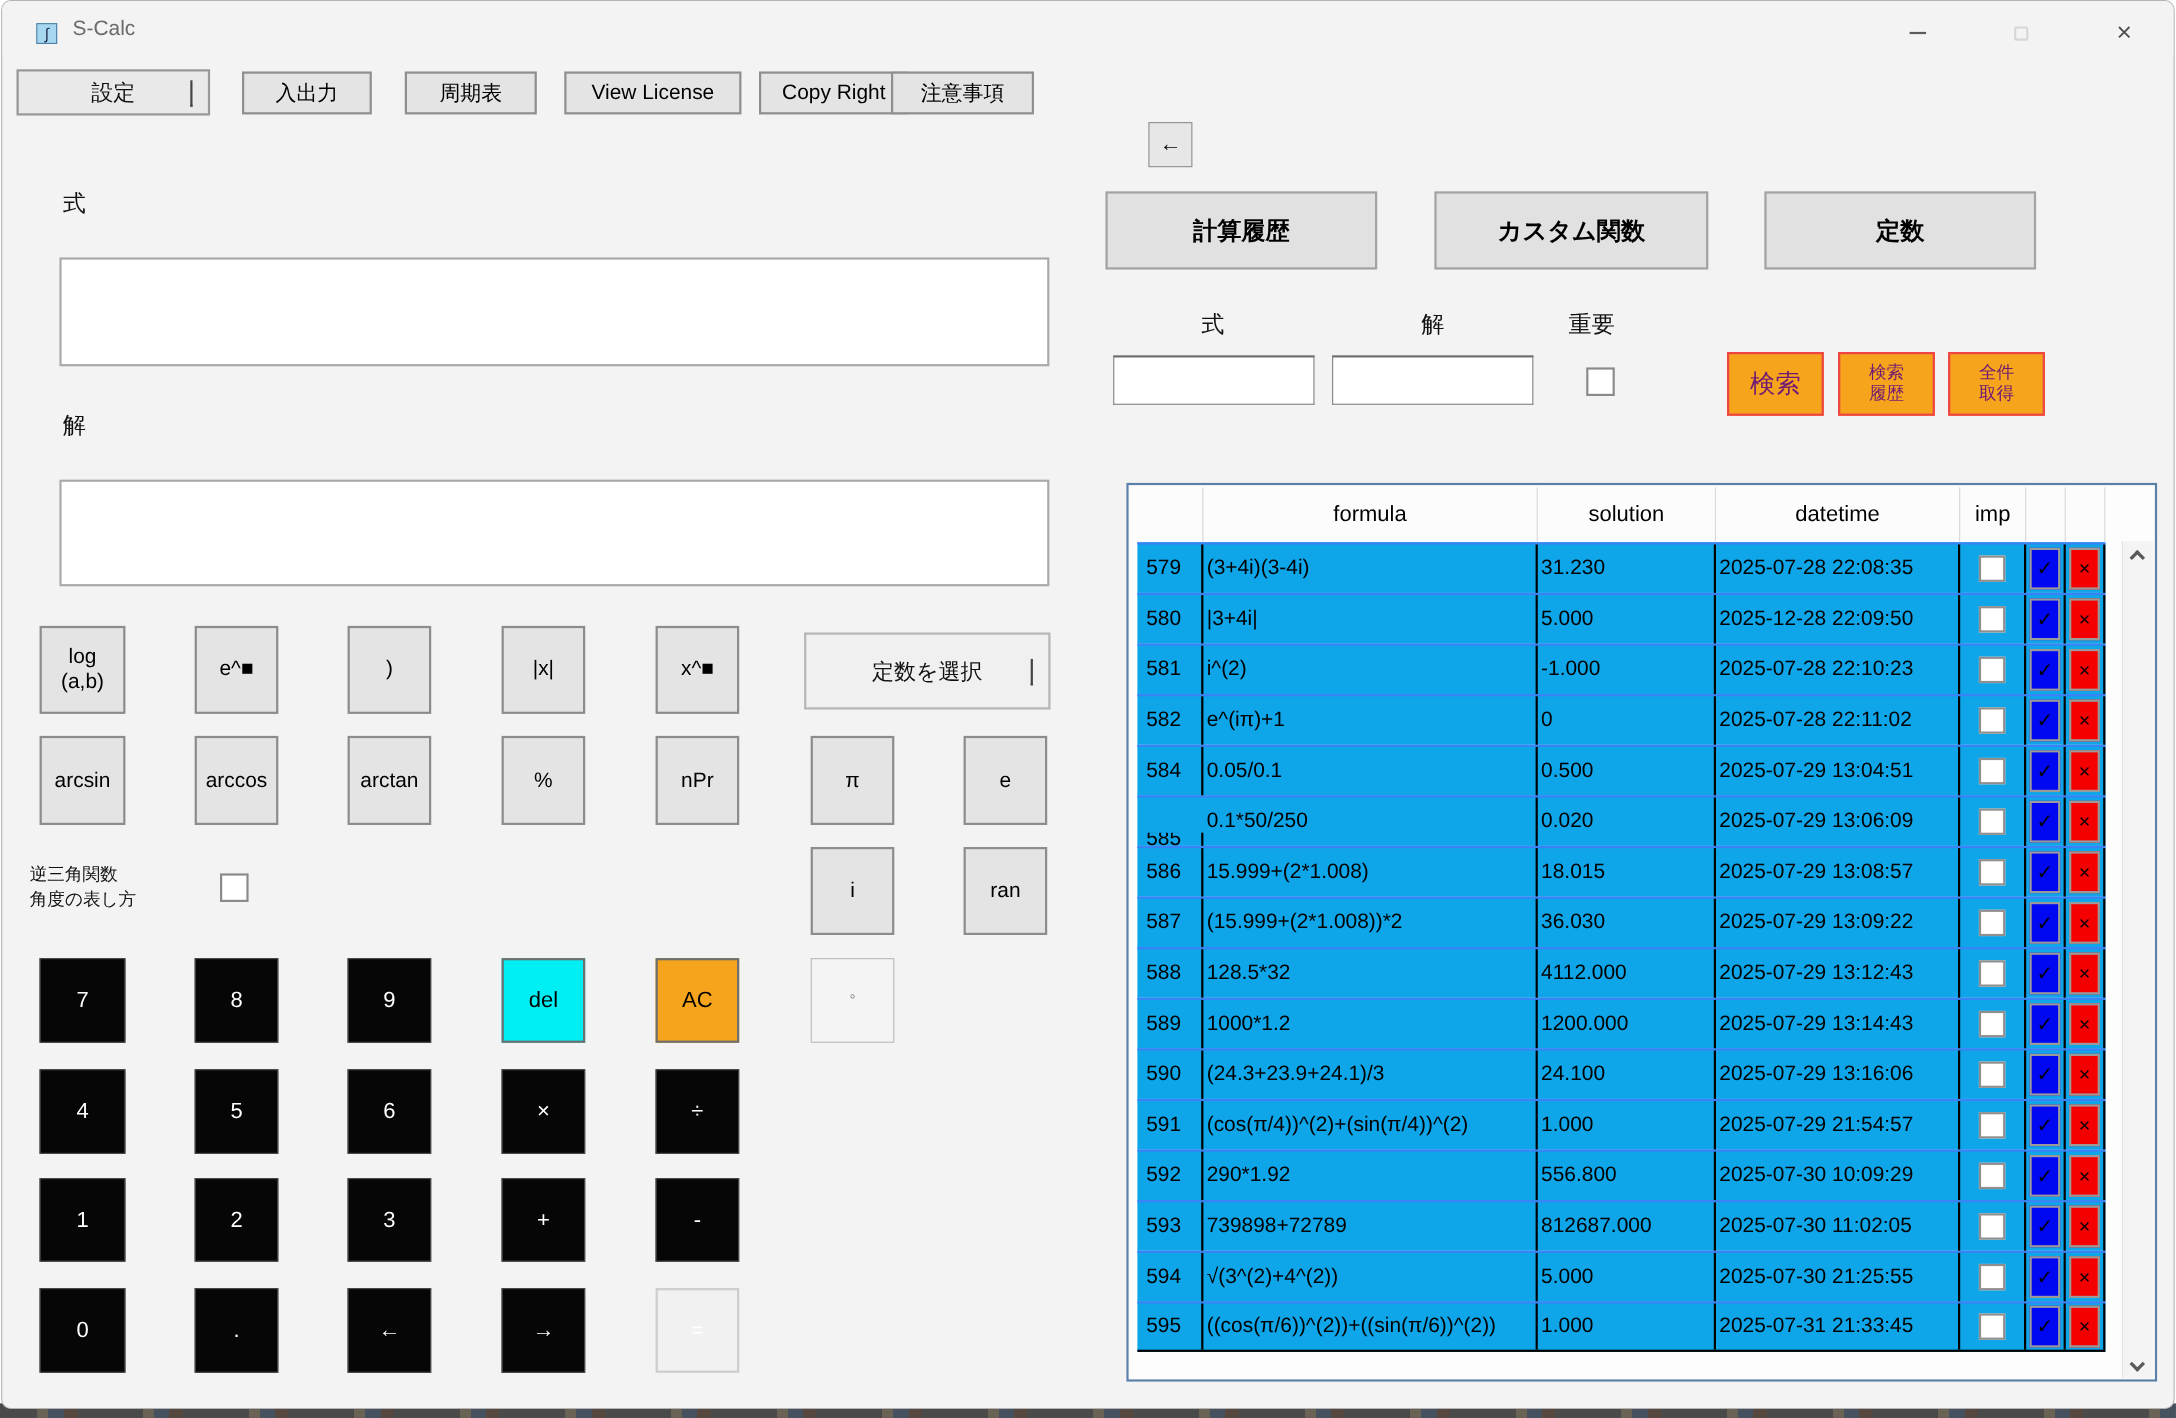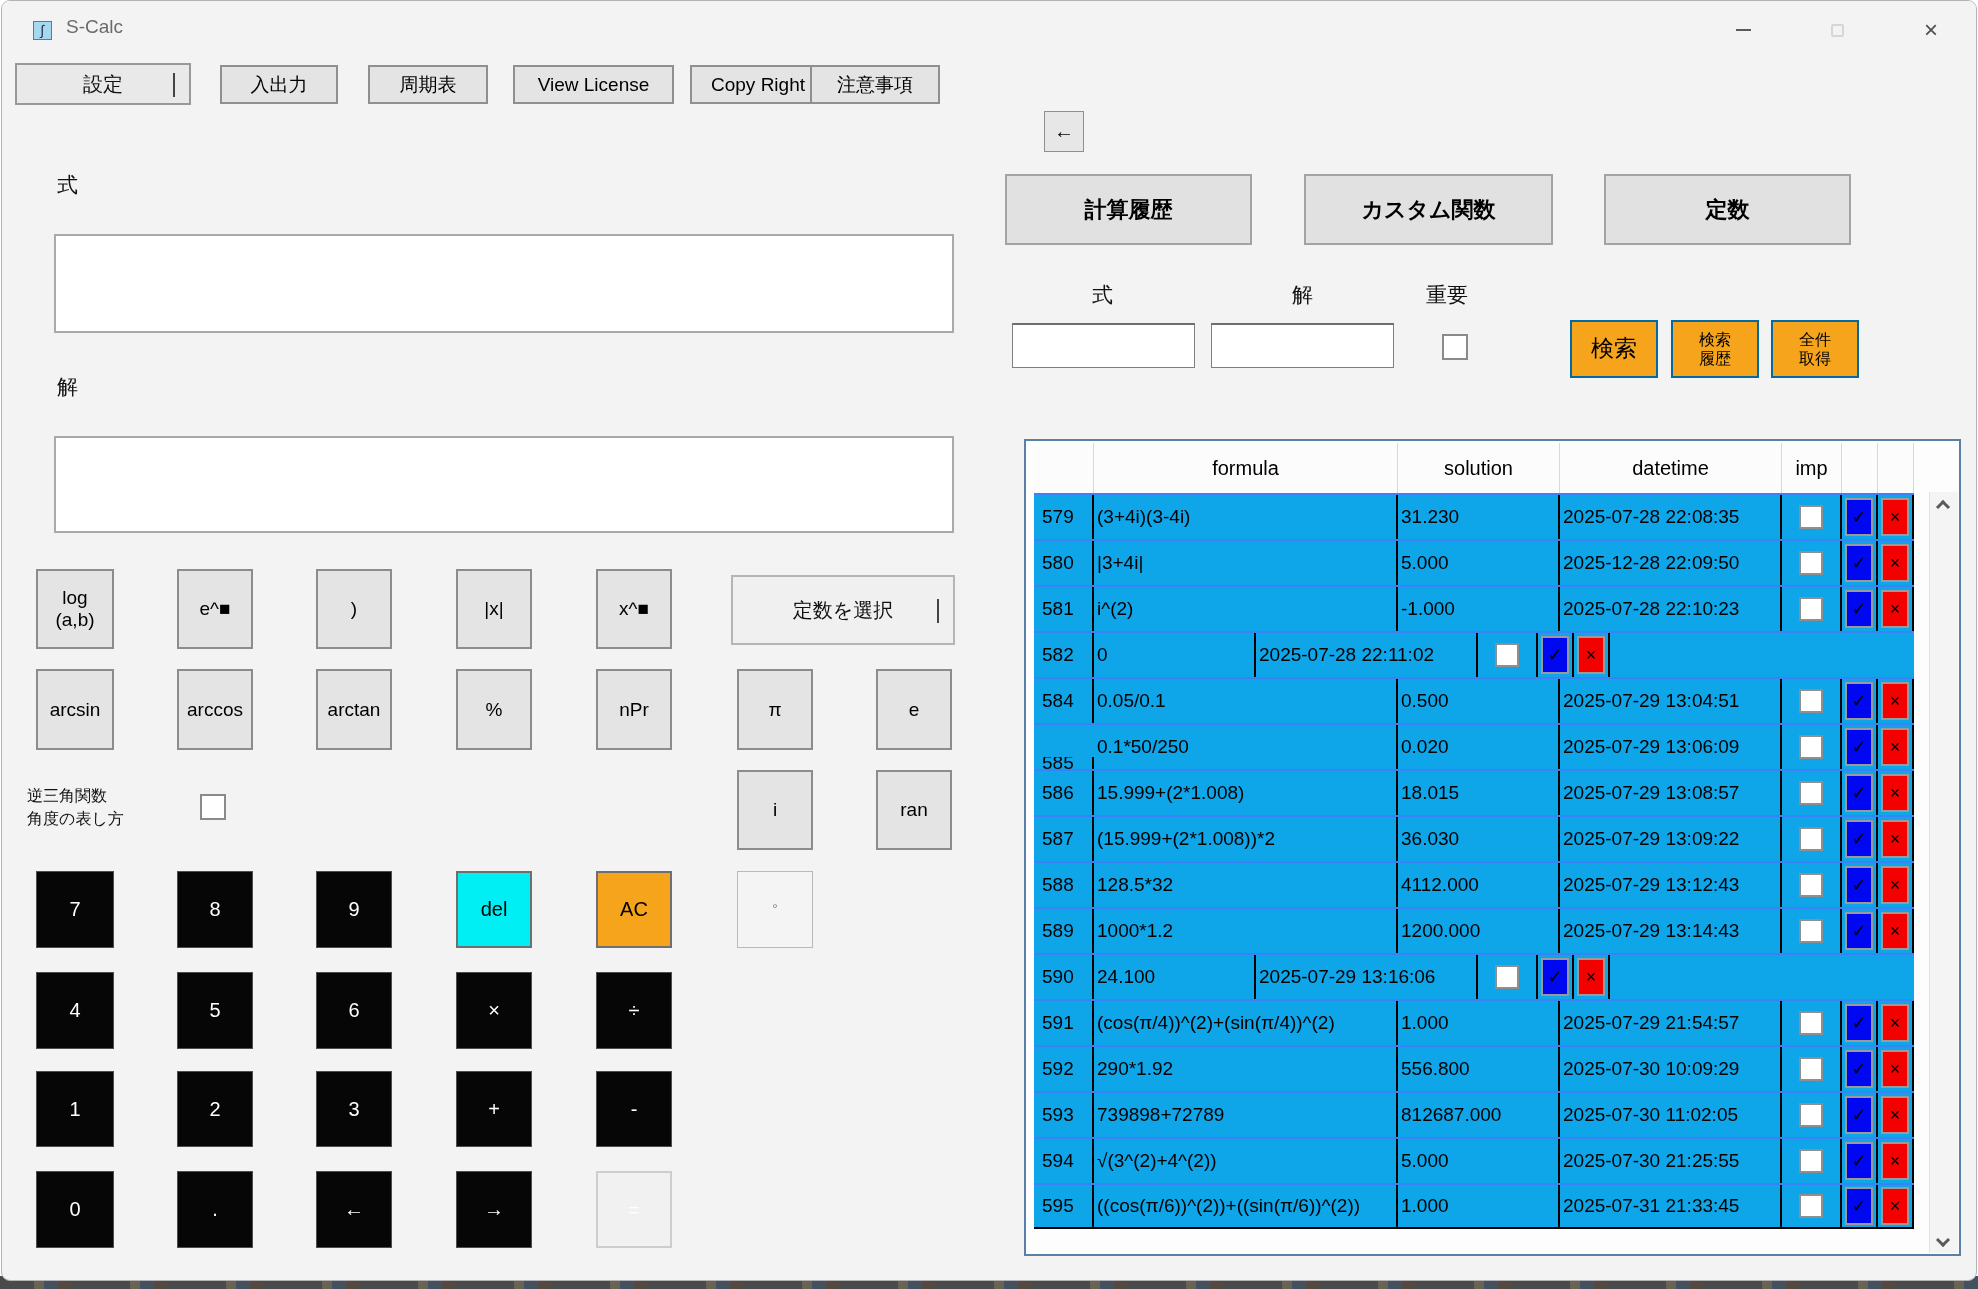--- a/index.html
+++ b/index.html
@@ -49,22 +49,22 @@
   .checkbox { position:absolute; background:#fff; border:2px solid #8a8a8a; }
   .note { position:absolute; font-size:16px; color:#111; line-height:1.45; white-space:pre-line; }
 
   
   .backbtn { position:absolute; left:1042px; top:110px; width:40px; height:41px; background:#e7e7e7; border:1px solid #8f8f8f;
     font-size:20px; display:flex; align-items:center; justify-content:center; }
   .navbtn { position:absolute; top:173px; height:71px; background:#e1e1e1; border:2px solid #a3a3a3;
     font-size:22px; font-weight:600; display:flex; align-items:center; justify-content:center; }
   .slabel { position:absolute; top:280px; font-size:21px; color:#111; }
   .sinput { position:absolute; top:322px; width:183px; height:45px; background:#fff; border:1px solid #7f7f7f; border-top:2px solid #6e6e6e; font-size:18px; padding:0 5px; outline:none; }
-  .obtn { position:absolute; top:319px; width:88px; height:58px; background:var(--accent_orange); border:2px solid #0369a1;
-    color:#000000; display:flex; align-items:center; justify-content:center; text-align:center; white-space:pre-line; line-height:1.2; }
+  .obtn { position:absolute; top:319px; width:88px; height:58px; background:var(--accent_orange); border:2px solid #ef4444;
+    color:#701a75; display:flex; align-items:center; justify-content:center; text-align:center; white-space:pre-line; line-height:1.2; }
 
   
   .dgv { position:absolute; left:1022px; top:438px; width:937px; height:817px; background:#fdfdfd; border:2px solid #5b80a8; }
   .grid { position:absolute; left:8px; top:2px; }
   .hrow { display:flex; height:50px; background:#fcfcfc; }
   .hcell { display:flex; align-items:center; justify-content:center; font-size:20px; color:#000; border-right:1px solid #d8d8d8; }
   .brow { display:flex; height:46px; background:#0ea5e9; border-top:2px solid #3b82f6; }
   .brow:last-child { border-bottom:2px solid #000; }
   .bcell { display:flex; align-items:center; font-size:19px; color:#000; border-right:2px solid #000;
     overflow:hidden; white-space:nowrap; padding:0 3px; }
@@ -233,20 +233,21 @@
           </div>
           <div class="bcell ccenter" style="width: 36px;">
             <div class="minibtn mini-blue">✓</div>
           </div>
           <div class="bcell ccenter" style="width: 36px;">
             <div class="minibtn mini-red">×</div>
           </div>
         </div>
         <div class="brow">
           <div class="bcell cnum" style="width: 60px;">582</div>
+          <div class="bcell " style="width: 304px;">e^(iπ)+1</div>
           <div class="bcell " style="width: 162px;">0</div>
           <div class="bcell " style="width: 222px;">2025-07-28 22:11:02</div>
           <div class="bcell ccenter" style="width: 60px;">
             <div class="rowchk"></div>
           </div>
           <div class="bcell ccenter" style="width: 36px;">
             <div class="minibtn mini-blue">✓</div>
           </div>
           <div class="bcell ccenter" style="width: 36px;">
             <div class="minibtn mini-red">×</div>
@@ -337,20 +338,21 @@
           </div>
           <div class="bcell ccenter" style="width: 36px;">
             <div class="minibtn mini-blue">✓</div>
           </div>
           <div class="bcell ccenter" style="width: 36px;">
             <div class="minibtn mini-red">×</div>
           </div>
         </div>
         <div class="brow">
           <div class="bcell cnum" style="width: 60px;">590</div>
+          <div class="bcell " style="width: 304px;">(24.3+23.9+24.1)/3</div>
           <div class="bcell " style="width: 162px;">24.100</div>
           <div class="bcell " style="width: 222px;">2025-07-29 13:16:06</div>
           <div class="bcell ccenter" style="width: 60px;">
             <div class="rowchk"></div>
           </div>
           <div class="bcell ccenter" style="width: 36px;">
             <div class="minibtn mini-blue">✓</div>
           </div>
           <div class="bcell ccenter" style="width: 36px;">
             <div class="minibtn mini-red">×</div>

